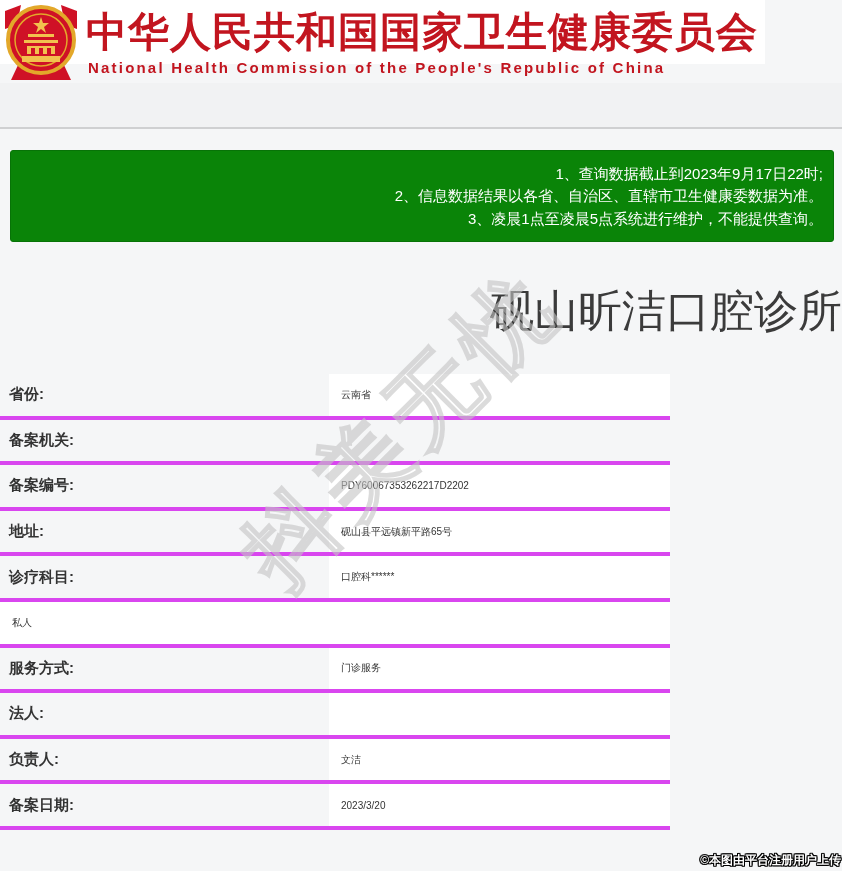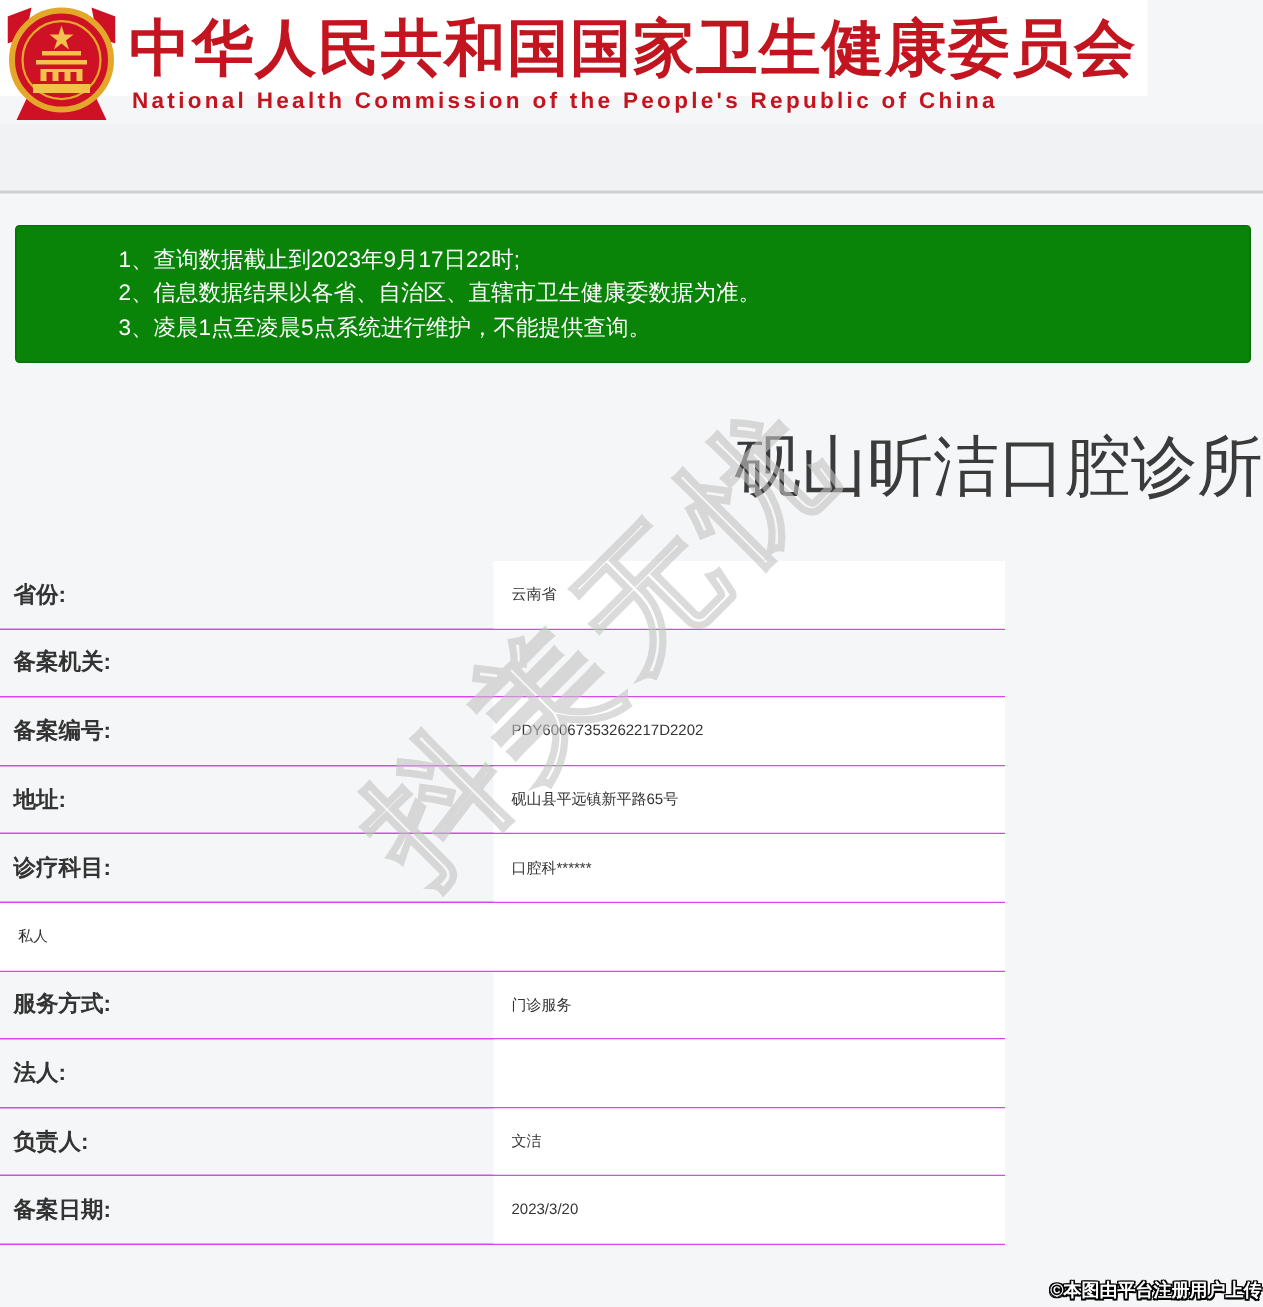--- a/index.html
+++ b/index.html
@@ -29,34 +29,35 @@
   }
   .sub-band {
     position:absolute; left:0; top:83px; width:842px; height:46px;
     background:#f1f2f3; border-bottom:2px solid #cfd0d1;
   }
   
   .notice-box {
     position:absolute; left:10px; top:150px; width:824px; height:92px;
     background:#0a8408; border:1px solid #077307; border-radius:3px;
     padding:12px 10px 0 68px;
+    text-align:right;
   }
   .notice-box p {
     color:#ffffff; font-size:15px; line-height:22.4px; white-space:nowrap;
   }
   
   .clinic-title {
     position:absolute; right:0px; top:282px;
     font-size:44px; font-weight:500; color:#3b3b3b; white-space:nowrap;
   }
   
   .info-table { position:absolute; left:0; top:374px; width:842px; }
   .row {
     display:flex; width:670px; height:45.6px;
-    border-bottom:1px solid #d946ef;
+    border-bottom:4px solid #d946ef;
   }
   .row .cell-label {
     width:329px; display:flex; align-items:center;
     padding-left:9px; font-size:15px; font-weight:bold; color:#333;
     background:transparent;
   }
   .row .cell-value {
     flex:1; display:flex; align-items:center;
     padding-left:12px; font-size:10px; color:#333;
     background:#ffffff;

